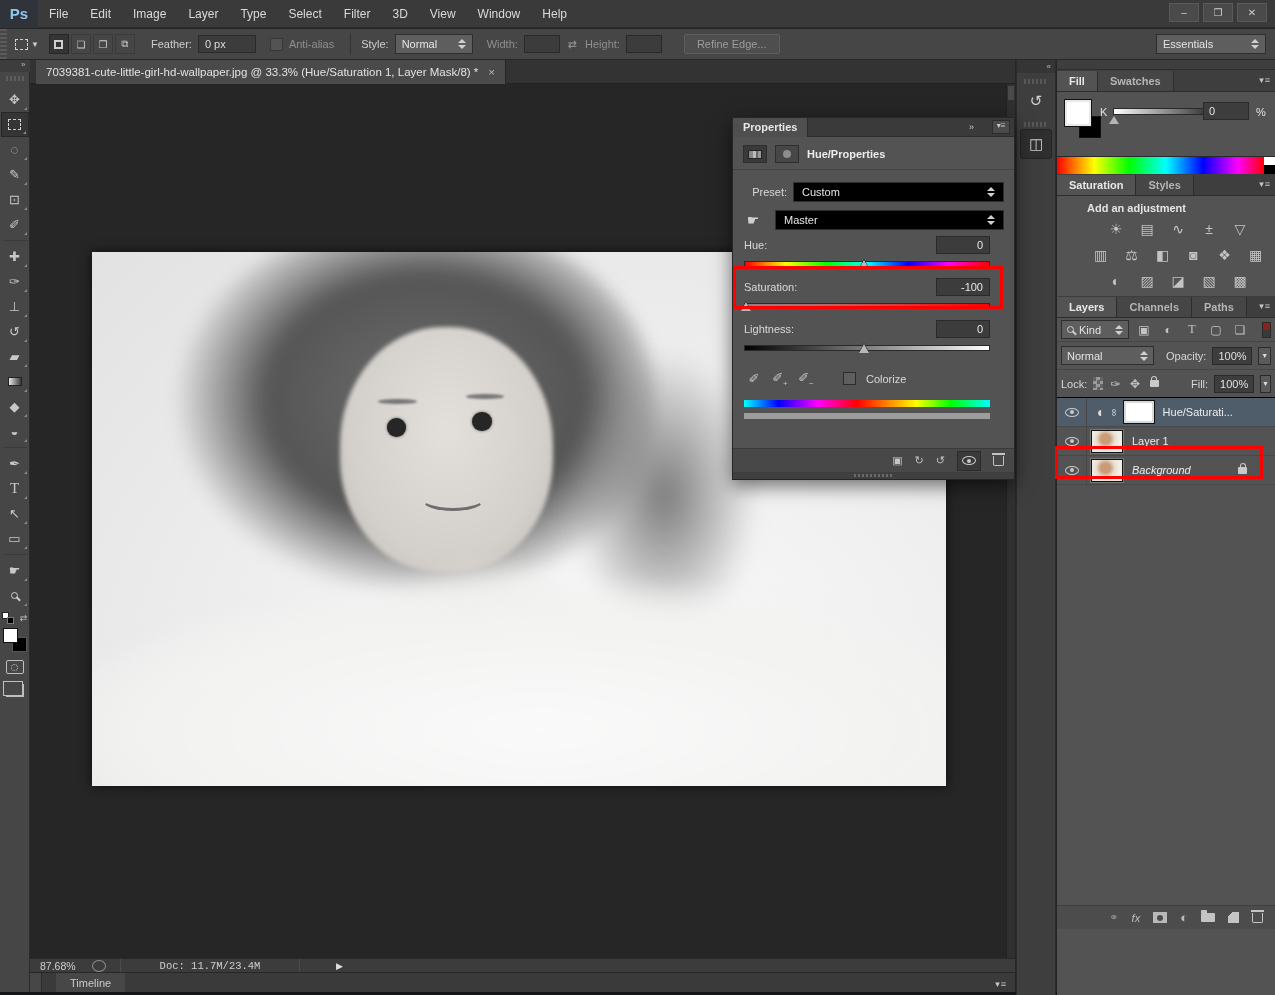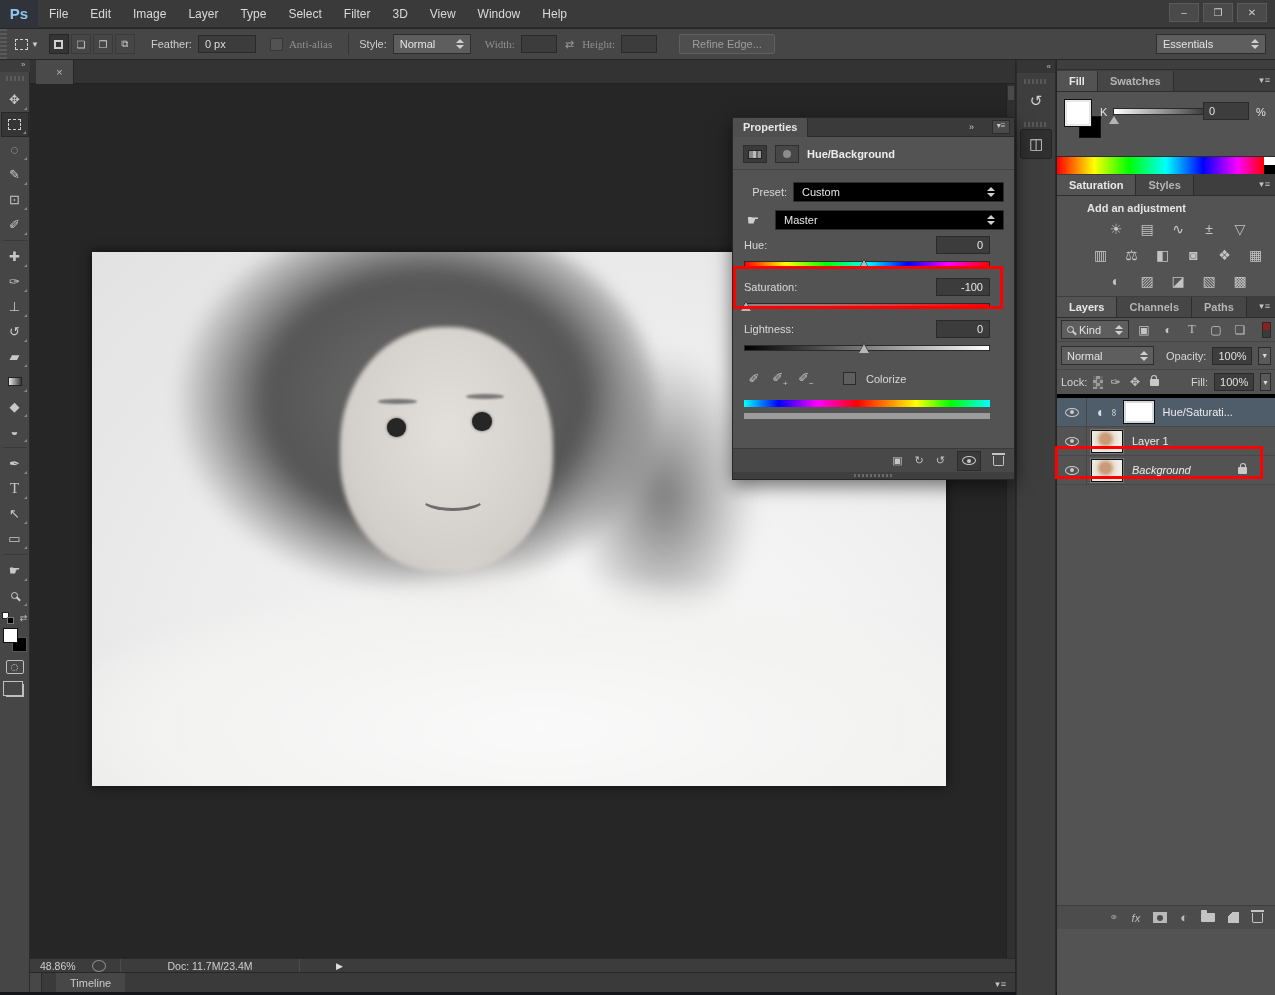--- a/index.html
+++ b/index.html
@@ -13,21 +13,21 @@
   
   .menubar { left:0; top:0; width:1275px; height:28px; background:#3a3a3a; border-bottom:1px solid #2b2b2b; display:flex; align-items:center; }
   .pslogo { width:38px; height:28px; background:#30343a; color:#8ec7f2; font-weight:bold; font-size:15px; display:flex; align-items:center; justify-content:center; }
   .menuitem { padding:0 11px; height:28px; display:flex; align-items:center; color:#dadada; font-size:12px; cursor:default; }
   .winctl { position:absolute; right:8px; top:3px; display:flex; gap:4px; }
   .winbtn { width:30px; height:19px; background:#4a4a4a; border:1px solid #5a5a5a; color:#cfcfcf; font-size:10px; display:flex; align-items:center; justify-content:center; }
   .optionsbar { left:0; top:29px; width:1275px; height:31px; background:#464646; border-bottom:1px solid #272727; display:flex; align-items:center; }
   .grip-v { width:7px; height:31px; background:repeating-linear-gradient(180deg,#5a5a5a 0 2px,transparent 2px 4px); margin-right:8px; }
   .ob-field { background:#3c3c3c; border:1px solid #2a2a2a; height:18px; color:#dcdcdc; display:flex; align-items:center; padding:0 6px; }
   .ob-label { color:#cfcfcf; margin:0 6px 0 14px; }
-  .ob-label.dim { color:#8f8f8f;font-family:Liberation Serif, serif; }
+  .ob-label.dim { color:#8f8f8f; }
   .dd { background:#5e5e5e; border:1px solid #2e2e2e; height:20px; display:flex; align-items:center; padding:0 6px; color:#e4e4e4; }
   .ud { display:inline-flex; flex-direction:column; gap:2px; margin-left:auto; padding-left:8px; }
   .ud i { width:0; height:0; border-left:4px solid transparent; border-right:4px solid transparent; }
   .ud i.up { border-bottom:4px solid #cfcfcf; }
   .ud i.dn { border-top:4px solid #cfcfcf; }
   .modebtn { width:20px; height:20px; border:1px solid #3a3a3a; display:flex; align-items:center; justify-content:center; color:#c9c9c9; margin-right:2px; font-size:10px; }
   .modebtn.pressed { background:#343434; border-color:#272727; }
   .divline { width:1px; height:22px; background:#353535; margin:0 10px; }
   .btn { background:#4e4e4e; border:1px solid #5f5f5f; border-radius:2px; height:20px; padding:0 12px; display:flex; align-items:center; color:#9d9d9d; }
   
@@ -282,20 +282,21 @@
       <span class="bg"></span>
     </div>
     <div class="qmask">
         <i></i>
       </div>
     <div class="scrmode"></div>
   </div>
 
   <div class="abs tabbar">
     <div class="doctab">
+      <span>7039381-cute-little-girl-hd-wallpaper.jpg @ 33.3% (Hue/Saturation 1, Layer Mask/8) *</span>
       <span style="margin-left:10px;color:#b5b5b5;">×</span>
     </div>
   </div>
 
   <div class="abs docarea"></div>
   <div class="abs canvas">
     <div class="cv" style="left:10%;top:-6%;width:56%;height:70%;border-radius:48%;background:radial-gradient(ellipse at 52% 48%, #6e6e6e 0%, #555555 45%, rgba(90,90,90,0) 72%);filter:blur(8px);"></div>
     <div class="cv" style="left:56%;top:18%;width:22%;height:55%;border-radius:50%;background:radial-gradient(ellipse, #7a7a7a 0%, rgba(120,120,120,0) 70%);filter:blur(10px);"></div>
     <div class="cv" style="left:29%;top:14%;width:25%;height:46%;border-radius:48% 48% 46% 46%;background:radial-gradient(ellipse at 50% 42%, #e3dfdb 0%, #d3cfca 65%, #bdb8b3 100%);filter:blur(2px);"></div>
     <div class="cv" style="left:34.5%;top:31%;width:2.3%;height:3.6%;border-radius:50%;background:#262626;box-shadow:0 0 3px #555;"></div>
@@ -304,23 +305,23 @@
     <div class="cv" style="left:43.8%;top:26.5%;width:4.5%;height:1%;border-radius:50%;background:#777;filter:blur(1px);"></div>
     <div class="cv" style="left:38.5%;top:44%;width:7.5%;height:4.5%;border:2px solid transparent;border-bottom:3px solid #6d6d6d;border-radius:50%;"></div>
     <div class="cv" style="left:33%;top:56%;width:26%;height:30%;border-radius:50%;background:radial-gradient(ellipse, #e9e7e3 0%, rgba(240,240,238,0) 70%);filter:blur(6px);"></div>
     <div class="cv" style="left:-5%;top:62%;width:115%;height:55%;border-radius:50%;background:radial-gradient(ellipse, #fafafa 0%, #f2f2f1 55%, rgba(240,240,240,0) 80%);filter:blur(10px);"></div>
   </div>
   <div class="abs vscroll">
       <span class="vthumb"></span>
     </div>
 
   <div class="abs statusbar">
-    <span style="margin-left:10px;width:52px;">48.86%</span>
+    <span style="margin-left:10px;width:52px;">87.68%</span>
     <span style="width:14px;height:12px;border:1px solid #8f8f8f;border-radius:50%;margin-right:14px;"></span>
-    <span style="width:180px;text-align:center;border-left:1px solid #4c4c4c;border-right:1px solid #4c4c4c;height:14px;line-height:14px;">Doc: 11.7M/23.4M</span>
+    <span style="width:180px;text-align:center;border-left:1px solid #4c4c4c;border-right:1px solid #4c4c4c;height:14px;line-height:14px;font-family:Liberation Mono, monospace;">Doc: 11.7M/23.4M</span>
     <span style="margin-left:36px;color:#e0e0e0;font-size:9px;">▶</span>
   </div>
   <div class="abs timeline">
     <span style="width:12px;height:20px;background:#474747;border-right:1px solid #2c2c2c;"></span>
     <div class="tl-tab">Timeline</div>
     <span class="pmenu" style="position:absolute;right:8px;top:6px;">▾≡</span>
   </div>
   <div class="abs bottomstrip"></div>
 
   <div class="abs dockcol">
@@ -412,21 +413,21 @@
           <span>Normal</span>
           <span class="ud">
               <i class="up"></i>
               <i class="dn"></i>
             </span>
         </div>
         <span style="color:#d6d6d6;margin-left:6px;">Opacity:</span>
         <div class="valbox" style="width:40px;">100%</div>
         <span class="darr">▼</span>
       </div>
-      <div class="lrow" style="border-bottom:4px solid #000000;height:28px;">
+      <div class="lrow" style="border-bottom:1px solid #000000;height:28px;">
         <span style="color:#d6d6d6;">Lock:</span>
         <span class="filtico" style="width:13px;height:13px;background:repeating-conic-gradient(#9a9a9a 0 25%,#636363 0 50%) 0 0/7px 7px;"></span>
         <span class="filtico">✑</span>
         <span class="filtico">✥</span>
         <span class="filtico">
             <span class="locki"></span>
           </span>
         <span style="color:#d6d6d6;margin-left:24px;">Fill:</span>
         <div class="valbox" style="width:40px;">100%</div>
         <span class="darr">▼</span>
@@ -475,21 +476,21 @@
       <span style="position:absolute;right:40px;color:#c9c9c9;font-size:9px;">»</span>
       <span style="position:absolute;right:4px;top:2px;width:18px;height:14px;background:#4a4a4a;border:1px solid #2c2c2c;color:#c9c9c9;font-size:8px;text-align:center;">▾≡</span>
     </div>
     <div class="props-hdr">
       <span class="phico" style="background:#3a3a3a;">
           <span class="phstrip"></span>
         </span>
       <span class="phico">
           <span class="phcirc"></span>
         </span>
-      <span style="font-weight:bold;color:#ececec;">Hue/Background</span>
+      <span style="font-weight:bold;color:#ececec;">Hue/Properties</span>
     </div>
     <div class="prow" style="margin-top:8px;">
       <span class="plabel" style="width:44px;text-align:right;margin-right:6px;">Preset:</span>
       <div class="pdd">
         <span>Custom</span>
         <span class="ud">
             <i class="up"></i>
             <i class="dn"></i>
           </span>
       </div>

